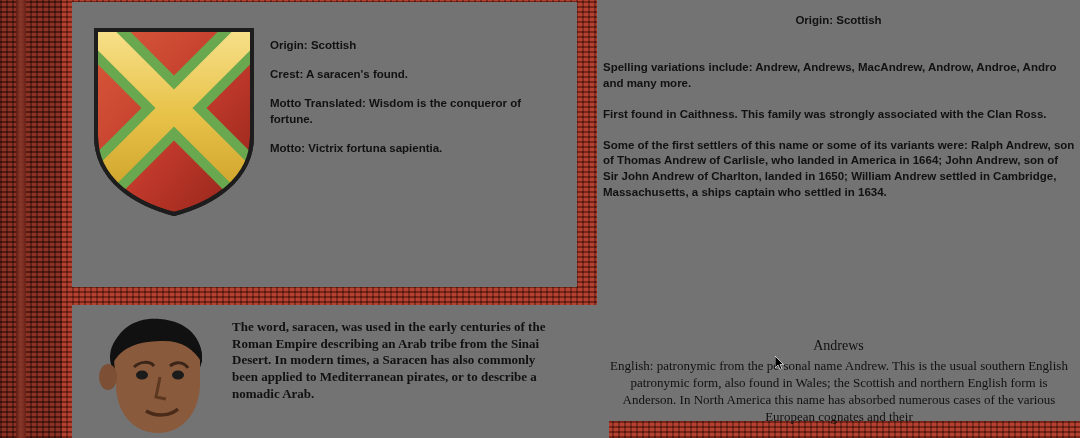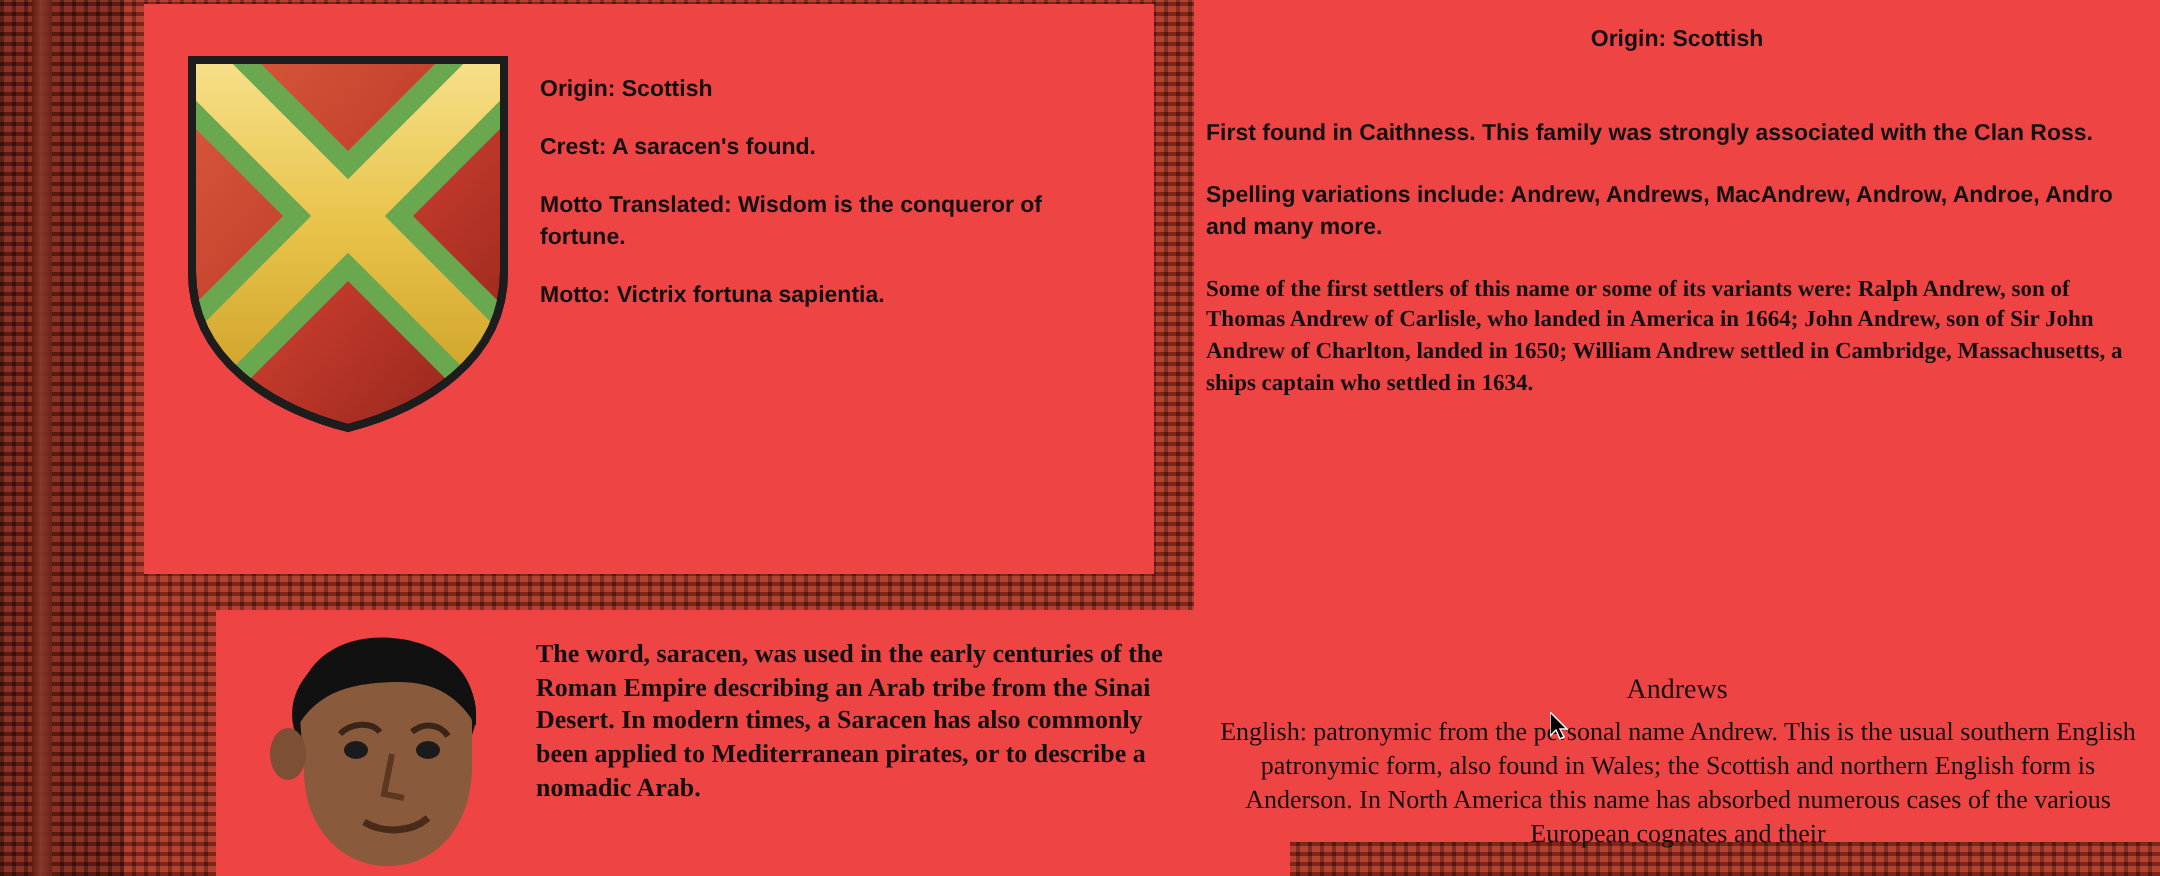--- a/index.html
+++ b/index.html
@@ -37,27 +37,27 @@
     position: absolute;
     left: 16px; top: 0; bottom: 0;
     width: 10px;
     background: linear-gradient(90deg, #5d1a11, #8a3a2c 40%, #6d2418);
     opacity: 0.9;
   }
 
   
   .panel {
     position: absolute;
-    background: #ef4444;
+    background: #737373;
     box-sizing: border-box;
   }
 
   #panel-arms      { left: 72px;  top: 2px;   width: 505px; height: 285px; }
   #panel-origin    { left: 597px; top: 0px;   width: 483px; height: 288px; }
-  #panel-saracen   { left: 72px;  top: 305px; width: 537px; height: 133px; margin-left: 36px; }
+  #panel-saracen   { left: 72px;  top: 305px; width: 537px; height: 133px; }
   #panel-andrews   { left: 597px; top: 288px; width: 483px; height: 133px; }
 
   
   .arms-wrap {
     position: absolute;
     left: 18px;
     top: 22px;
     width: 168px;
     height: 196px;
   }
@@ -93,21 +93,21 @@
     position: absolute;
     top: 60px;
     left: 6px;
     width: 472px;
     color: #111;
     font-size: 11.5px;
     font-weight: bold;
     line-height: 1.38;
   }
   .origin-body p { margin: 0 0 15px 0; }
-  .origin-body p:last-child { margin-bottom: 0; font-family: Liberation Serif, serif; }
+  .origin-body p:last-child { margin-bottom: 0; }
 
   
   .saracen-face {
     position: absolute;
     left: 18px;
     top: 8px;
     width: 138px;
     height: 125px;
   }
   .saracen-text {
@@ -197,22 +197,22 @@
     <p>Origin: Scottish</p>
     <p>Crest: A saracen's found.</p>
     <p>Motto Translated: Wisdom is the conqueror of fortune.</p>
     <p>Motto: Victrix fortuna sapientia.</p>
   </div>
 </div>
 
 <div class="panel" id="panel-origin">
   <div class="origin-title">Origin: Scottish</div>
   <div class="origin-body">
+    <p>Spelling variations include: Andrew, Andrews, MacAndrew, Androw, Androe, Andro and many more.</p>
     <p>First found in Caithness. This family was strongly associated with the Clan Ross.</p>
-    <p>Spelling variations include: Andrew, Andrews, MacAndrew, Androw, Androe, Andro and many more.</p>
     <p>Some of the first settlers of this name or some of its variants were: Ralph Andrew, son of Thomas Andrew of Carlisle, who landed in America in 1664; John Andrew, son of Sir John Andrew of Charlton, landed in 1650; William Andrew settled in Cambridge, Massachusetts, a ships captain who settled in 1634.</p>
   </div>
 </div>
 
 <div class="panel" id="panel-saracen">
   <div class="saracen-face">
     <svg width="138" height="125" viewBox="0 0 138 125" xmlns="http://www.w3.org/2000/svg">
       <ellipse cx="66" cy="44" rx="46" ry="36" fill="#111111"></ellipse>
       <path d="M24,46 C24,20 44,8 66,8 C92,8 110,22 110,48 L110,70 C110,100 92,120 68,120 C44,120 26,100 26,72 Z" fill="#8a5a3c"></path>
       <path d="M22,40 C26,14 48,4 70,6 C96,8 114,24 112,50 C104,36 92,28 74,28 C52,28 32,32 22,52 Z" fill="#111111"></path>

